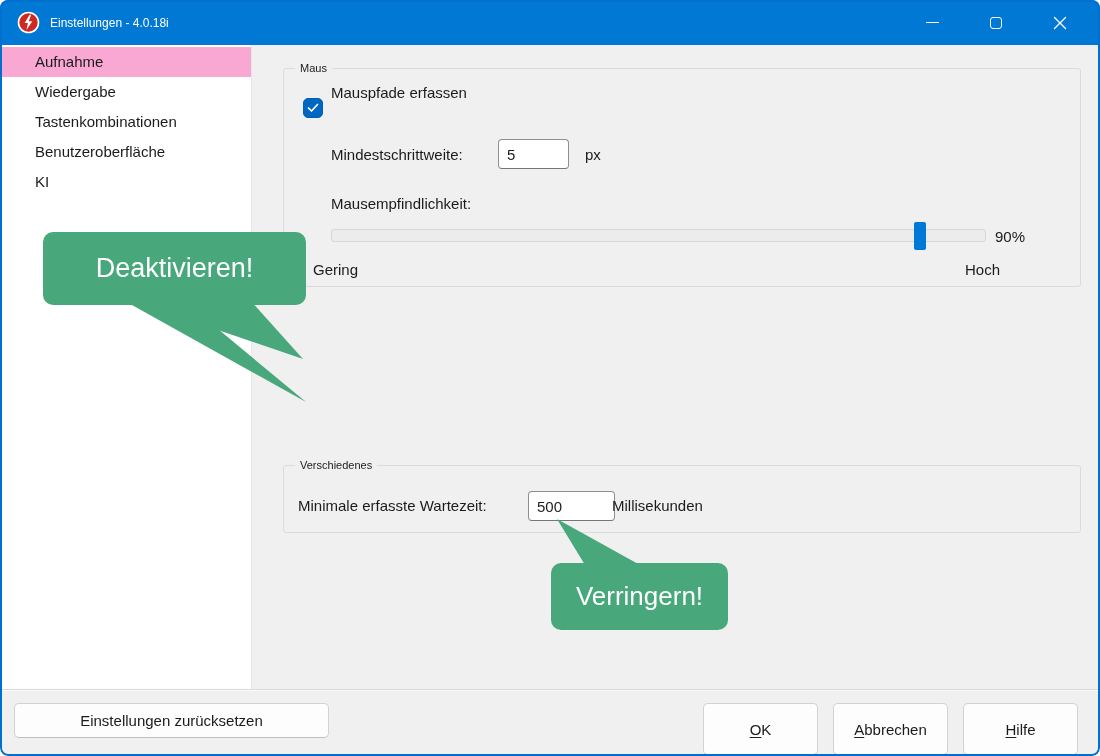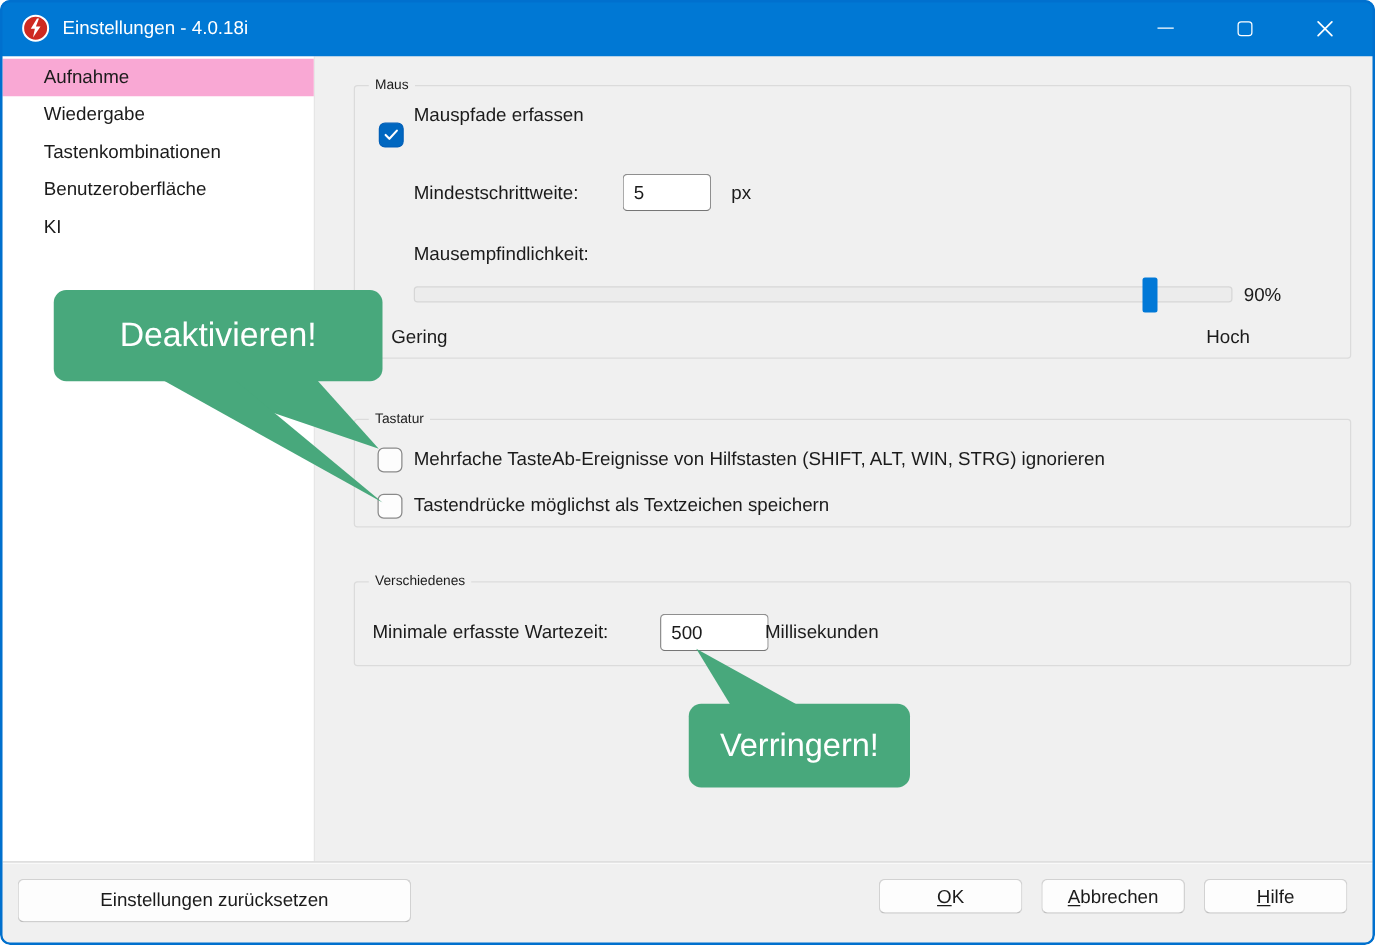--- a/index.html
+++ b/index.html
@@ -3,21 +3,21 @@
 <meta charset="utf-8">
 <style>
   html,body{margin:0;padding:0;background:#ffffff;}
   body{font-family:"Liberation Sans","DejaVu Sans",sans-serif;color:#1b1b1b;}
   .window{position:relative;width:1100px;height:756px;background:#F0F0F0;border-radius:8px;overflow:hidden;}
   .window-border{position:absolute;inset:0;border:2px solid #0070CE;border-radius:8px;pointer-events:none;z-index:60;}
 
   
   .titlebar{position:absolute;left:0;top:0;width:100%;height:45px;background:#0078D4;display:flex;align-items:center;padding-left:17px;box-sizing:border-box;z-index:10;}
   .app-icon{width:23px;height:23px;margin-right:10px;flex:0 0 auto;display:flex;}
-  .title{color:#ffffff;font-size:15px;white-space:nowrap;}
+  .title{color:#ffffff;font-size:12px;white-space:nowrap;}
   .win-controls{position:absolute;right:8px;top:0;height:45px;display:flex;}
   .win-btn{width:64px;height:45px;display:flex;align-items:center;justify-content:center;cursor:pointer;}
   .glyph-min{width:13px;height:1.5px;background:#ffffff;}
   .glyph-max{width:12px;height:12px;border:1.5px solid #ffffff;border-radius:3px;box-sizing:border-box;}
 
   
   .sidebar{position:absolute;left:2px;top:45px;width:250px;height:645px;background:#ffffff;border-right:1px solid #E6E6E6;padding-top:2px;box-sizing:border-box;z-index:2;}
   .side-item{height:30px;line-height:30px;padding-left:33px;font-size:15px;cursor:pointer;white-space:nowrap;}
   .side-item.selected{background:#f9a8d4;}
 
@@ -30,21 +30,21 @@
   .checkbox.checked{background:#0067C0;border-color:#005FB8;}
   .checkbox.checked svg{display:block;}
   .textfield{position:absolute;height:30px;border:1px solid #8F8F8F;border-bottom-color:#767676;border-radius:4px;background:#ffffff;font-size:15px;padding:0 8px;box-sizing:border-box;font-family:inherit;color:#1b1b1b;outline:none;}
 
   
   .slider-track{position:absolute;height:13px;background:#ECECEC;border:1px solid #D6D6D6;border-radius:3px;box-sizing:border-box;cursor:pointer;}
   .slider-thumb{position:absolute;top:-8px;width:12px;height:28px;background:#0078D7;border-radius:2px;transform:translateX(-50%);cursor:grab;}
 
   
   .footer{position:absolute;left:2px;right:2px;bottom:2px;height:64px;background:#F0F0F0;border-top:1px solid #D9D9D9;box-shadow:inset 0 1px 0 #FBFBFB;z-index:5;}
-  .btn{position:absolute;height:28px;background:#FDFDFD;border:1px solid #D2D2D2;border-bottom-color:#BFBFBF;border-radius:5px;font-size:15px;font-family:inherit;color:#1b1b1b;cursor:pointer;padding:0;}
+  .btn{position:absolute;height:52px;background:#FDFDFD;border:1px solid #D2D2D2;border-bottom-color:#BFBFBF;border-radius:5px;font-size:15px;font-family:inherit;color:#1b1b1b;cursor:pointer;padding:0;}
   .mn{text-decoration:underline;text-underline-offset:2px;}
 
   
   .callout{position:absolute;background:#48A87C;border-radius:10px;color:#ffffff;display:flex;align-items:center;justify-content:center;z-index:21;}
   .callout-tails{position:absolute;left:0;top:0;z-index:20;pointer-events:none;}
   .callout-tails polygon{fill:#48A87C;}
 </style>
 </head>
 <body>
 
@@ -97,33 +97,20 @@
 
     <span class="lbl" style="left:47px;top:125px;">Mausempfindlichkeit:</span>
     <div class="slider-track" style="left:47px;top:160px;width:655px;">
       <div class="slider-thumb" style="left: 90%;"></div>
     </div>
     <span class="lbl" style="left:711px;top:158px;">90%</span>
     <span class="lbl" style="left:29px;top:191px;">Gering</span>
     <span class="lbl" style="left:681px;top:191px;">Hoch</span>
   </div>
 
-  <div class="groupbox" style="left:283px;top:335px;width:798px;height:87px;">
-    <span class="legend">Tastatur</span>
-
-    <span class="checkbox" style="left:18px;top:22px;">
-      
-    </span>
-    <span class="lbl" style="left:47px;top:22px;">Mehrfache TasteAb-Ereignisse von Hilfstasten (SHIFT, ALT, WIN, STRG) ignorieren</span>
-
-    <span class="checkbox" style="left:18px;top:59px;">
-      
-    </span>
-    <span class="lbl" style="left:47px;top:59px;">Tastendrücke möglichst als Textzeichen speichern</span>
-  </div>
 
   <div class="groupbox" style="left:283px;top:465px;width:798px;height:68px;">
     <span class="legend">Verschiedenes</span>
     <span class="lbl" style="left:14px;top:30px;">Minimale erfasste Wartezeit:</span>
     <input class="textfield" style="left: 244px; top: 25px; width: 87px;" value="500">
     <span class="lbl" style="left:328px;top:30px;">Millisekunden</span>
   </div>
 
   <svg class="callout-tails" width="1100" height="756" viewBox="0 0 1100 756">
     <polygon points="130,300 250,300 303,359"></polygon>

